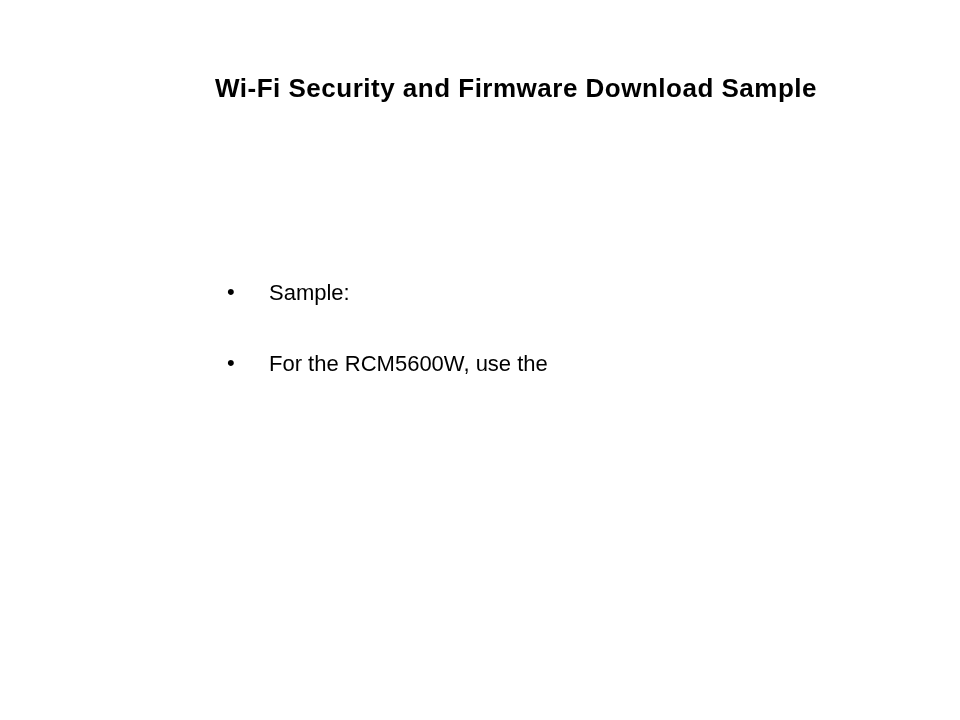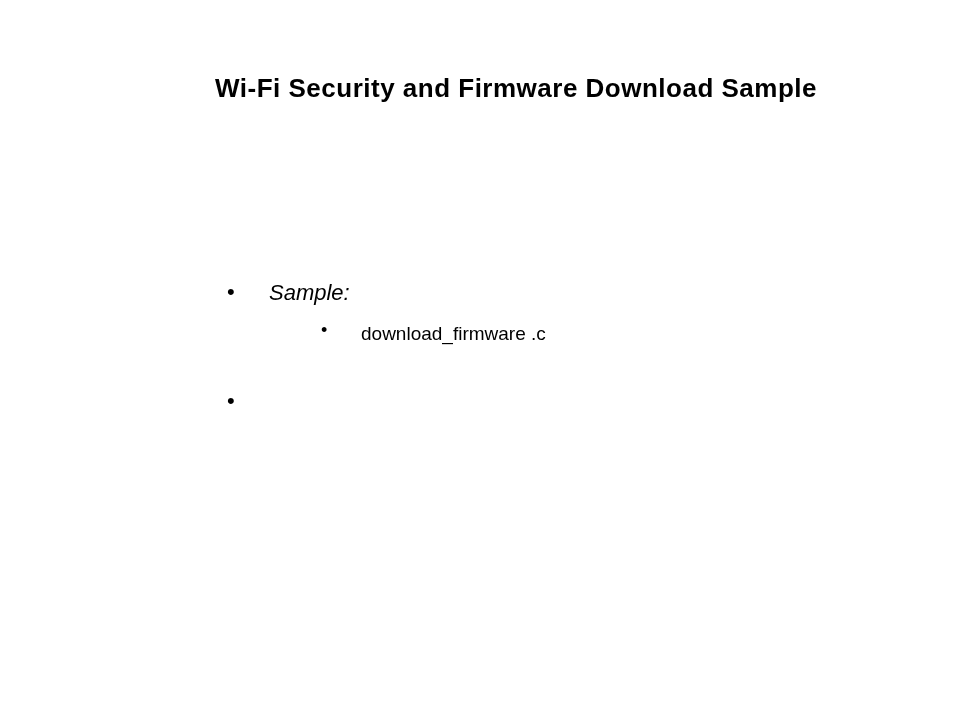--- a/index.html
+++ b/index.html
@@ -42,21 +42,20 @@
       content: "•";
       position: absolute;
       left: 5px;
       top: 0;
       font-size: 22px;
       color: #000000;
     }
     .bullet-text {
       font-size: 22px;
       line-height: 1.3;
-      font-style: italic;
     }
     .sub-bullet-list {
       list-style: none;
       margin-top: 14px;
       padding-left: 38px;
     }
     .sub-bullet-item {
       position: relative;
       padding-left: 30px;
       margin-bottom: 10px;
@@ -76,23 +75,19 @@
   </style>
 </head>
 <body>
 
 <div class="slide">
   <h1 class="title">Wi-Fi Security and Firmware Download Sample</h1>
   <div class="content">
     <ul class="bullet-list">
       <li class="bullet-item">
         <span class="bullet-text">Sample:</span>
-        <ul class="sub-bullet-list">
-          <li class="sub-bullet-item">
-            <span class="sub-bullet-text">download_firmware .c</span>
-          </li>
-        </ul>
       </li>
       <li class="bullet-item">
+        <span class="bullet-text">For the RCM5600W, use the</span>
       </li>
     </ul>
   </div>
 </div>
 
 </body></html>

